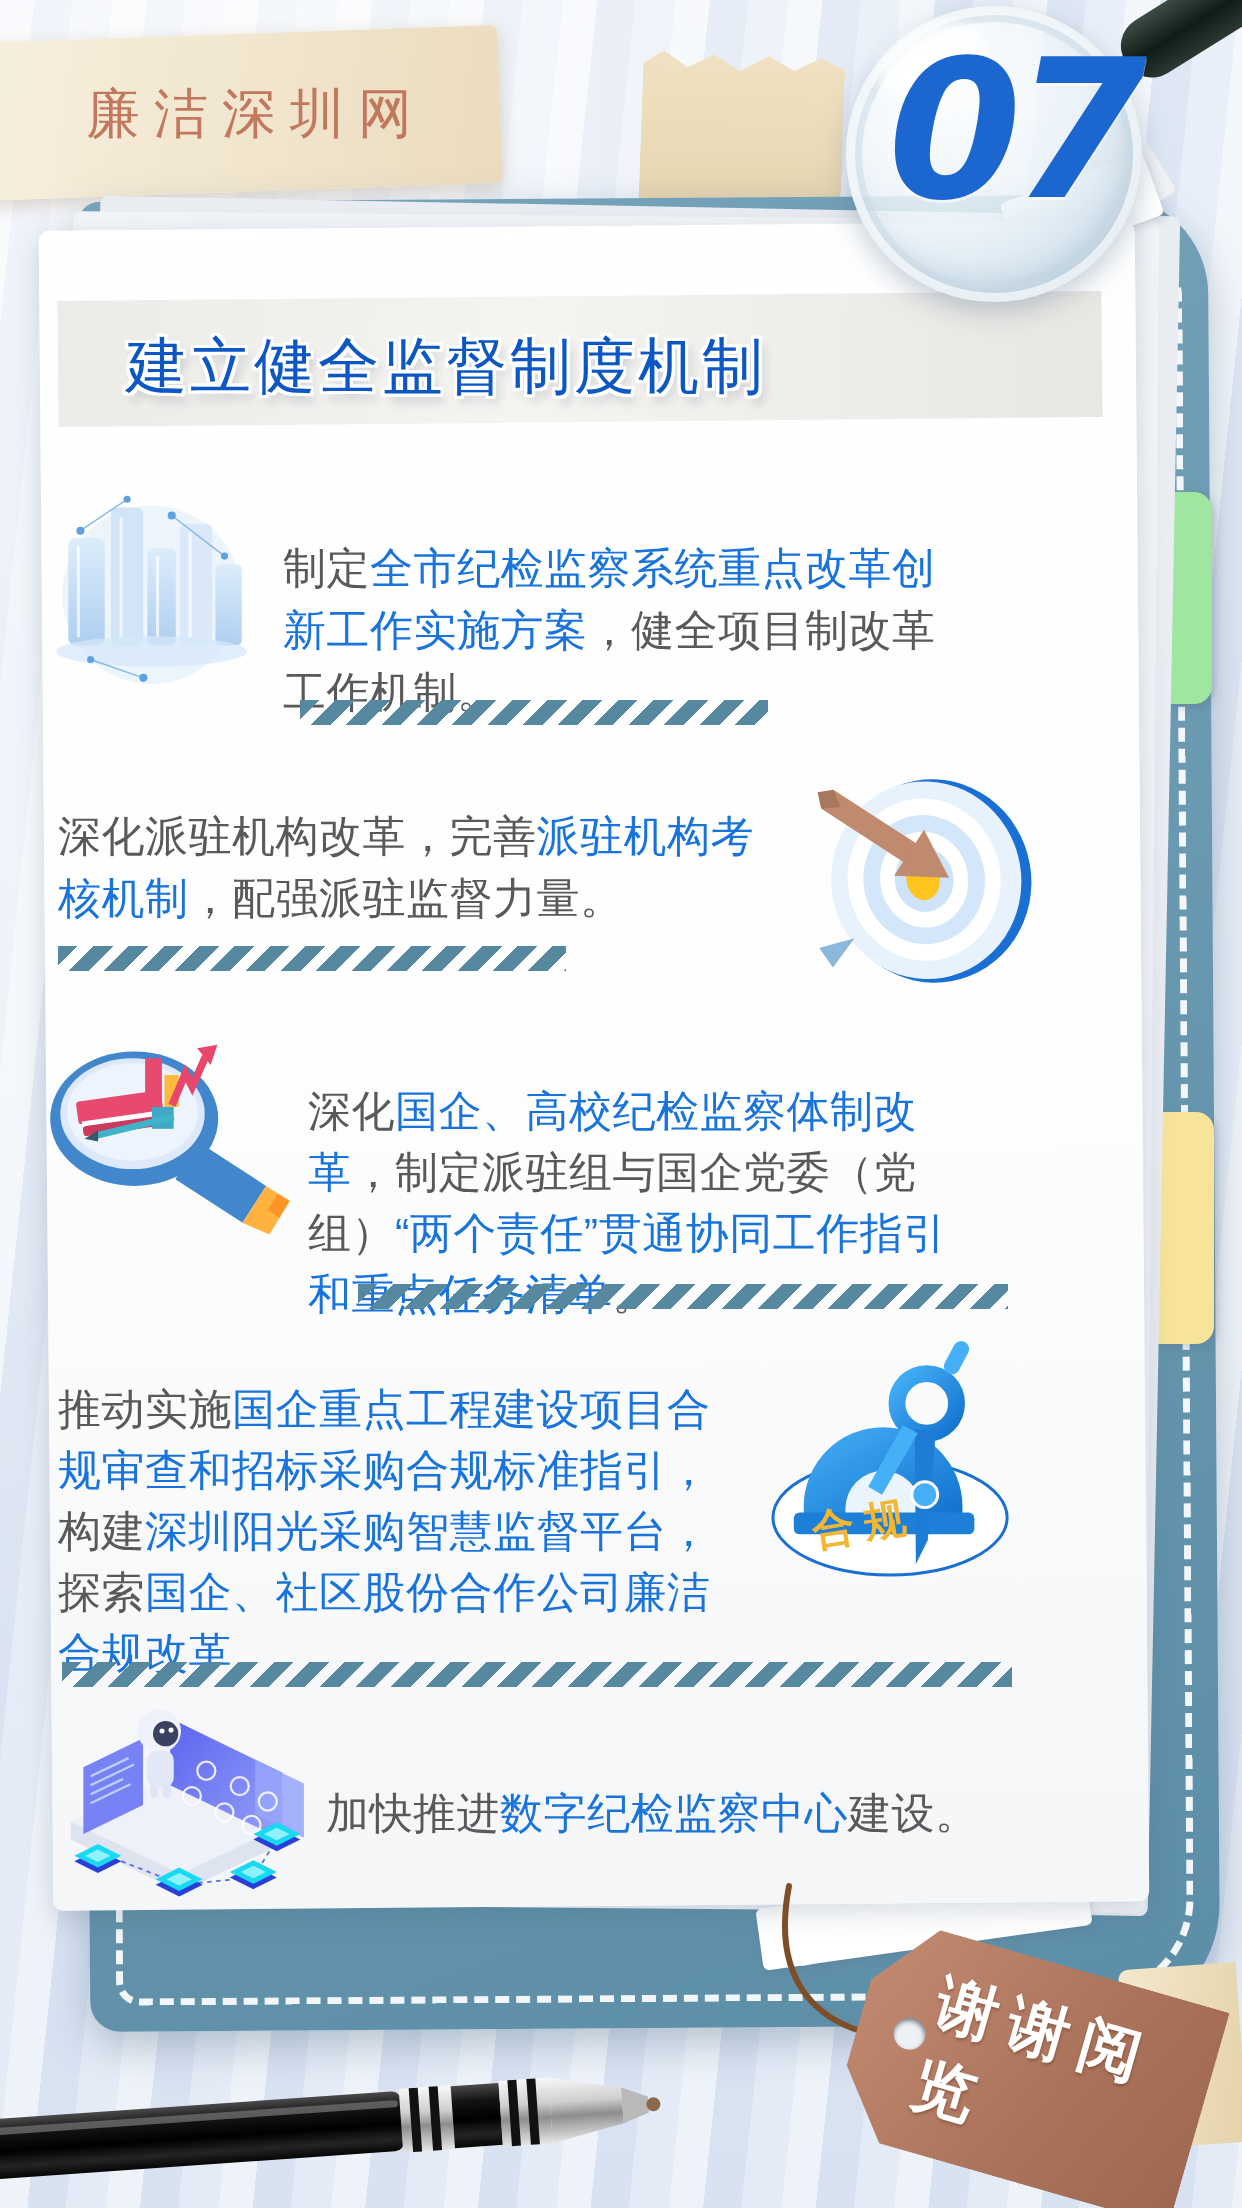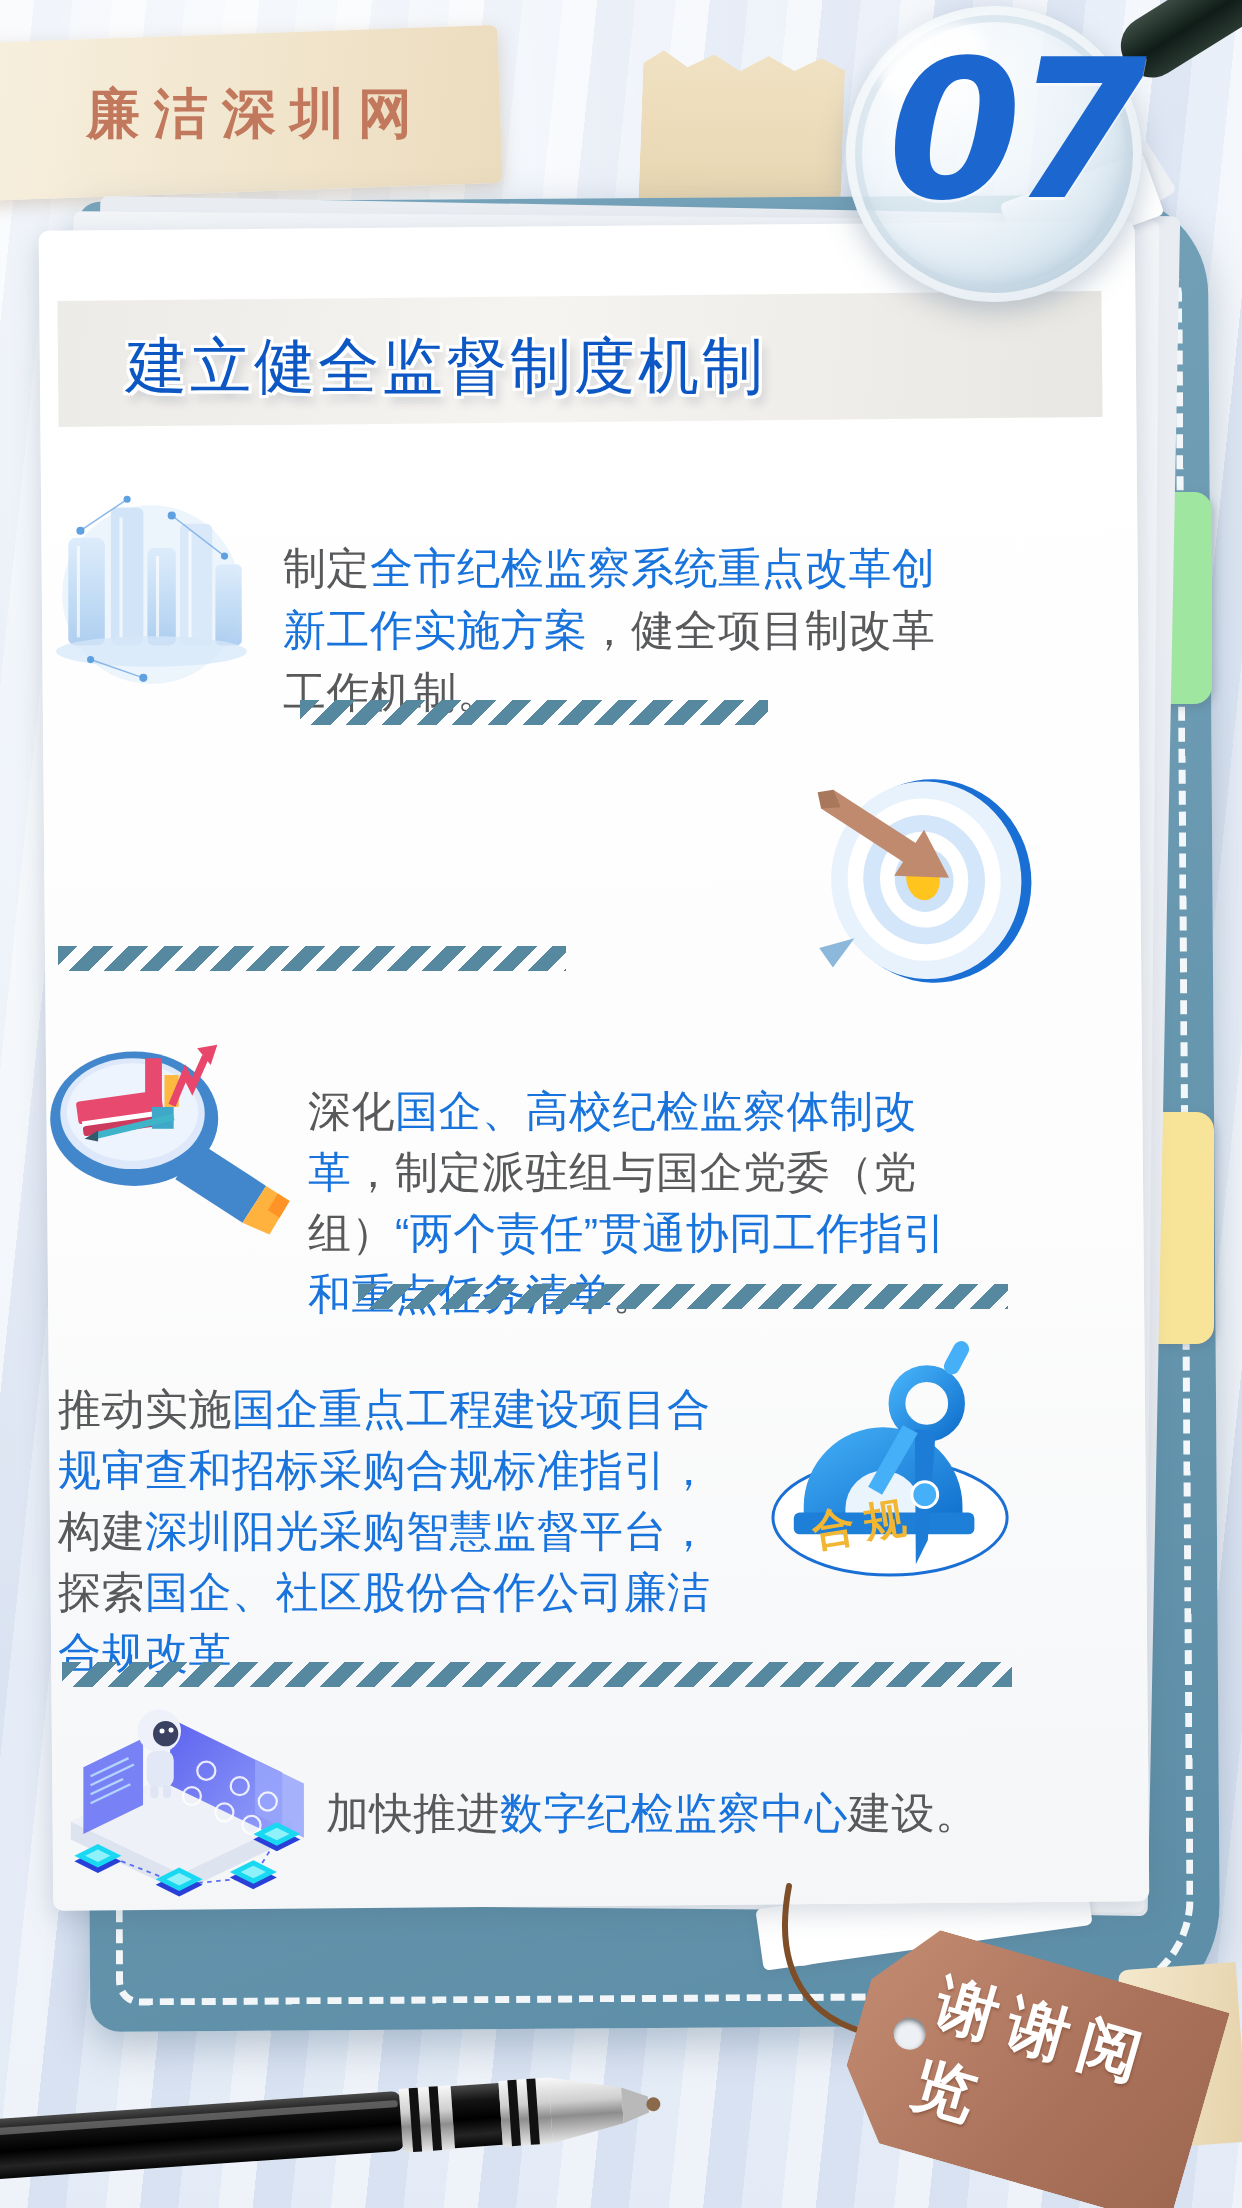--- a/index.html
+++ b/index.html
@@ -48,21 +48,21 @@
   .pgc1{left:758px;top:1886px;width:332px;height:62px;background:#ffffff;z-index:4;transform:rotate(-8deg);border-radius:6px;box-shadow:0 3px 8px rgba(90,110,140,.25);}
   .paper{left:46px;top:226px;width:1096px;height:1680px;z-index:5;
     background:linear-gradient(180deg,#ffffff 0%,#fdfdfd 55%,#f5f6f8 100%);
     transform:rotate(-.5deg);border-radius:10px;box-shadow:0 8px 28px rgba(70,90,120,.22);}
   .title-strip{left:58px;top:296px;width:1044px;height:126px;z-index:6;
     background:linear-gradient(95deg,#edebe8 0%,#f6f4f1 45%,#e9e7e3 100%);
     transform:rotate(-.55deg);}
 
   
   .site-name{left:86px;top:78px;z-index:7;font-family:"DejaVu Serif","Liberation Serif",serif;
-    font-size:54px;font-weight:bold;color:#c1785c;letter-spacing:14px;}
+    font-size:54px;font-weight:normal;color:#c1785c;letter-spacing:14px;}
   .handle{left:1110px;top:-24px;width:210px;height:62px;z-index:8;
     background:linear-gradient(180deg,#3c4c44,#0f1c17 55%,#2b3933);border-radius:30px;
     transform:rotate(-32deg);}
   .lens{left:846px;top:6px;width:296px;height:296px;border-radius:50%;z-index:9;
     background:radial-gradient(circle at 32% 26%, rgba(255,255,255,.97), rgba(238,245,250,.82) 45%, rgba(203,221,234,.85) 74%, rgba(168,192,209,.95));
     box-shadow:inset 0 0 0 9px rgba(255,255,255,.65), inset 0 0 0 16px rgba(203,218,230,.55),
       inset -8px -12px 26px rgba(120,150,175,.4), 0 10px 28px rgba(90,115,140,.35);}
   .lens::before{content:"";position:absolute;left:30px;top:22px;width:110px;height:64px;border-radius:50%;
     background:rgba(255,255,255,.85);filter:blur(6px);transform:rotate(-24deg);}
   .num07{left:888px;top:16px;z-index:10;font-family:"DejaVu Sans",sans-serif;
@@ -180,20 +180,21 @@
           <circle cx="120" cy="40" r="4"></circle>
         <circle cx="172" cy="80" r="3.5"></circle>
           <circle cx="40" cy="182" r="3.5"></circle>
           <circle cx="92" cy="200" r="4"></circle>
       </g>
     </svg>
   </div>
   <p class="abs sec-text txt1"><span class="tg">制定</span><span class="tb">全市纪检监察系统重点改革创新工作实施方案</span><span class="tg">，健全项目制改革工作机制。</span></p>
   <div class="abs divider div1"></div>
 
+  <p class="abs sec-text txt2"><span class="tg">深化派驻机构改革，完善</span><span class="tb">派驻机构考核机制</span><span class="tg">，配强派驻监督力量。</span></p>
   <div class="abs divider div2"></div>
   <div class="abs icon-box ic2">
     <svg width="228" height="240" viewBox="0 0 230 245">
       <g transform="rotate(-10 120 125)">
         <ellipse cx="122" cy="128" rx="100" ry="104" fill="#1a6fd4"></ellipse>
         <ellipse cx="115" cy="126" rx="97" ry="101" fill="#e8f2fc"></ellipse>
         <ellipse cx="113" cy="125" rx="78" ry="83" fill="#ffffff"></ellipse>
         <ellipse cx="113" cy="125" rx="62" ry="66" fill="#d4e6f9"></ellipse>
         <ellipse cx="113" cy="125" rx="45" ry="49" fill="#ffffff"></ellipse>
         <ellipse cx="113" cy="125" rx="30" ry="33" fill="#cfe3f8"></ellipse>

